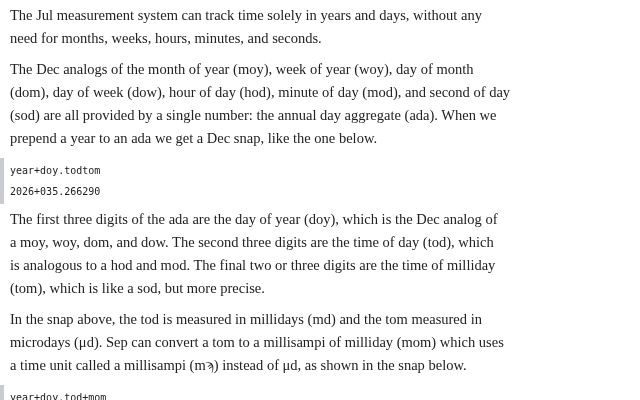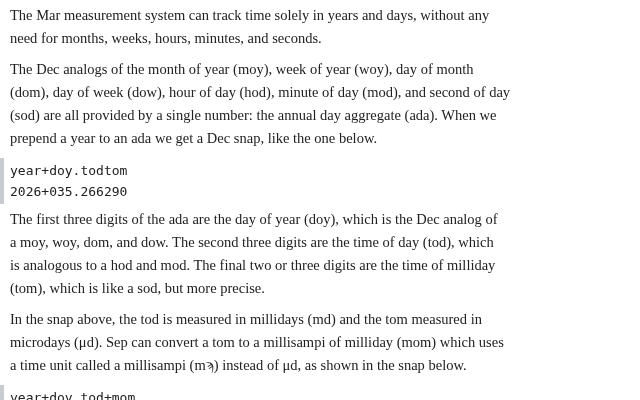--- a/index.html
+++ b/index.html
@@ -21,31 +21,31 @@
     font-size: 14.5px;
     line-height: 23px;
     color: var(--text-color, #202122);
     white-space: pre-line; 
   }
   pre.snap {
     margin: 0 0 4px 0;
     padding: 2px 0 2px 6px;
     border-left: 4px solid var(--code-border-color, #c8ccd1);
     font-family: "DejaVu Sans Mono", "Liberation Mono", monospace;
-    font-size: 13px;
+    font-size: 10px;
     line-height: 21px;
     color: var(--text-color, #202122);
     white-space: pre;
   }
 </style>
 </head>
 <body>
 
 <article>
-  <p class="body-para">The Mar measurement system can track time solely in years and days, without any
+  <p class="body-para">The Jul measurement system can track time solely in years and days, without any
 need for months, weeks, hours, minutes, and seconds.</p>
 
   <p class="body-para">The Dec analogs of the month of year (moy), week of year (woy), day of month
 (dom), day of week (dow), hour of day (hod), minute of day (mod), and second of day
 (sod) are all provided by a single number: the annual day aggregate (ada). When we
 prepend a year to an ada we get a Dec snap, like the one below.</p>
 
   <pre class="snap">year+doy.todtom
 2026+035.266290</pre>
 

